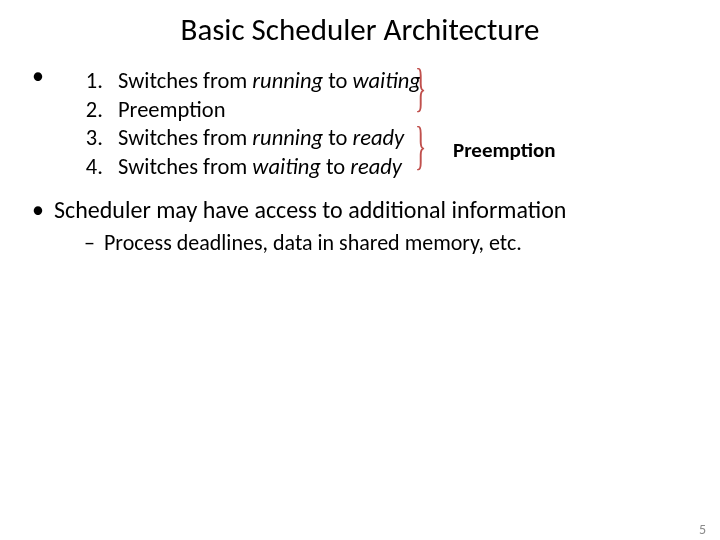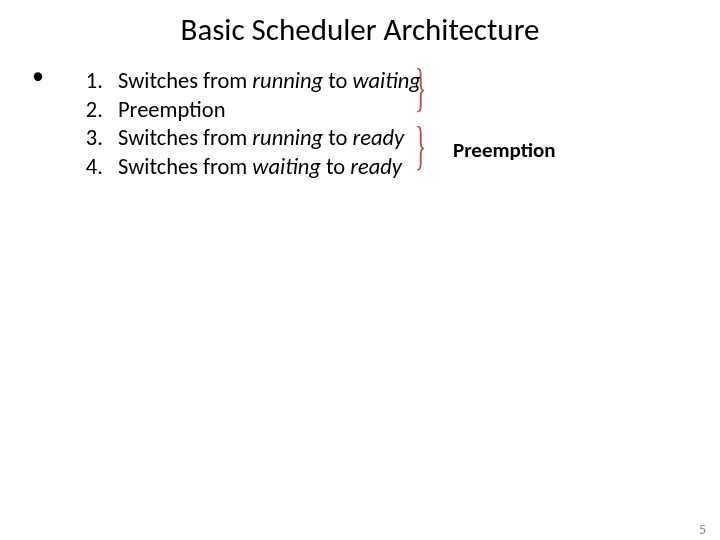--- a/index.html
+++ b/index.html
@@ -143,17 +143,23 @@
             </ol>
           </div>
           <div class="braces-col">
             <div class="brace top">}</div>
             <div class="brace bot">}</div>
             <div class="blabel bot">Preemption</div>
           </div>
         </div>
       </li>
 
+      <li>
+        <span>Scheduler may have access to additional information</span>
+        <ul class="b2">
+          <li>Process deadlines, data in shared memory, etc.</li>
+        </ul>
+      </li>
     </ul>
   </div>
 
   <div class="pagenum">5</div>
 </div>
 
 </body></html>

